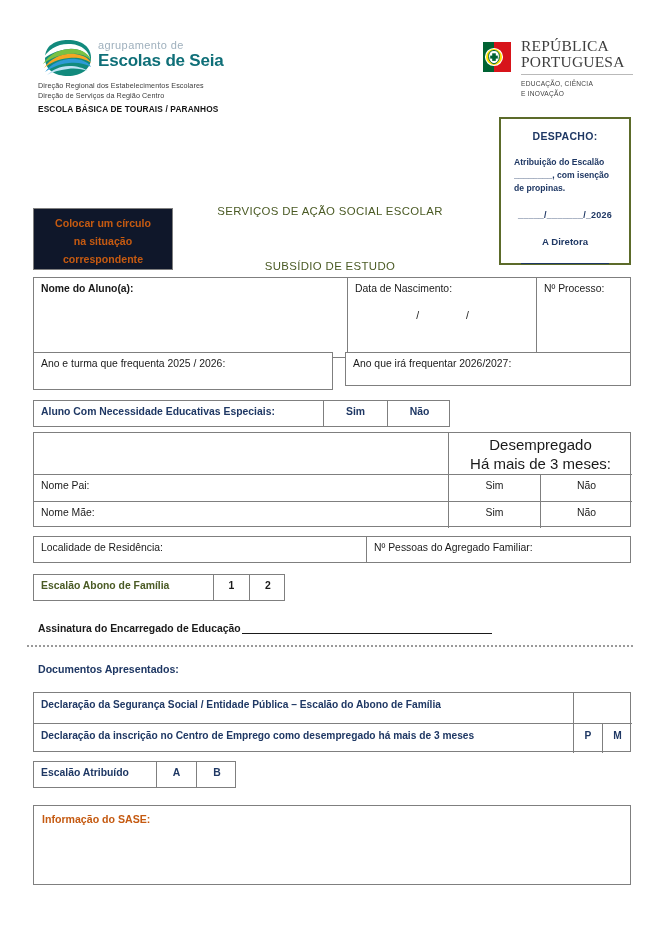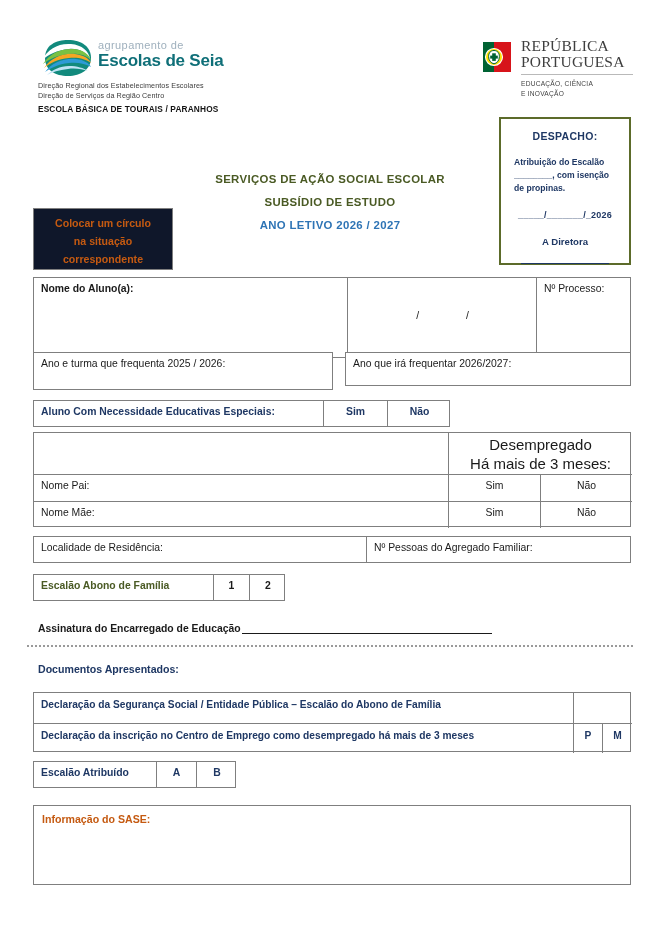--- a/index.html
+++ b/index.html
@@ -70,21 +70,21 @@
   #despacho-l1 { margin-top: 14px; }
   #despacho-date { margin-top: 15px; font-size: 9px; letter-spacing: .2px; }
   #despacho-director { margin-top: 16px; font-size: 9.6px; }
   #despacho-sigline {
     margin: 16px auto 0 auto; width: 88px; height: 1px; background: #1f3864;
   }
 
   
   #form-title-block { left: 150px; top: 168px; width: 360px; text-align: center; }
   .title-line {
-    font-size: 11.4px; font-weight: bold; letter-spacing: .35px; line-height: 23px;
+    font-size: 11.4px; font-weight: normal; letter-spacing: .35px; line-height: 23px; margin-top: 32px;
   }
 
   
   #instruction-box {
     left: 33px; top: 208px; width: 140px; height: 62px;
     text-align: center; padding-top: 5px; box-sizing: border-box;
   }
   .instr-line { font-size: 10.6px; font-weight: bold; line-height: 18px; }
 
   
@@ -232,20 +232,21 @@
   <div class="instr-line orange">Colocar um círculo</div>
   <div class="instr-line orange">na situação</div>
   <div class="instr-line orange">correspondente</div>
 </div>
 
 <div class="abs fbox" id="row-nome">
   <div class="subcell" id="c-nome">
     <div class="flabel bold">Nome do Aluno(a):</div>
   </div>
   <div class="subcell" id="c-data">
+    <div class="flabel">Data de Nascimento:</div>
     <div id="data-slashes">/     /</div>
   </div>
   <div class="subcell" id="c-proc">
     <div class="flabel">Nº Processo:</div>
   </div>
 </div>
 
 <div class="abs fbox" id="row-ano-a">
   <div class="flabel">Ano e turma que frequenta 2025 / 2026:</div>
 </div>

